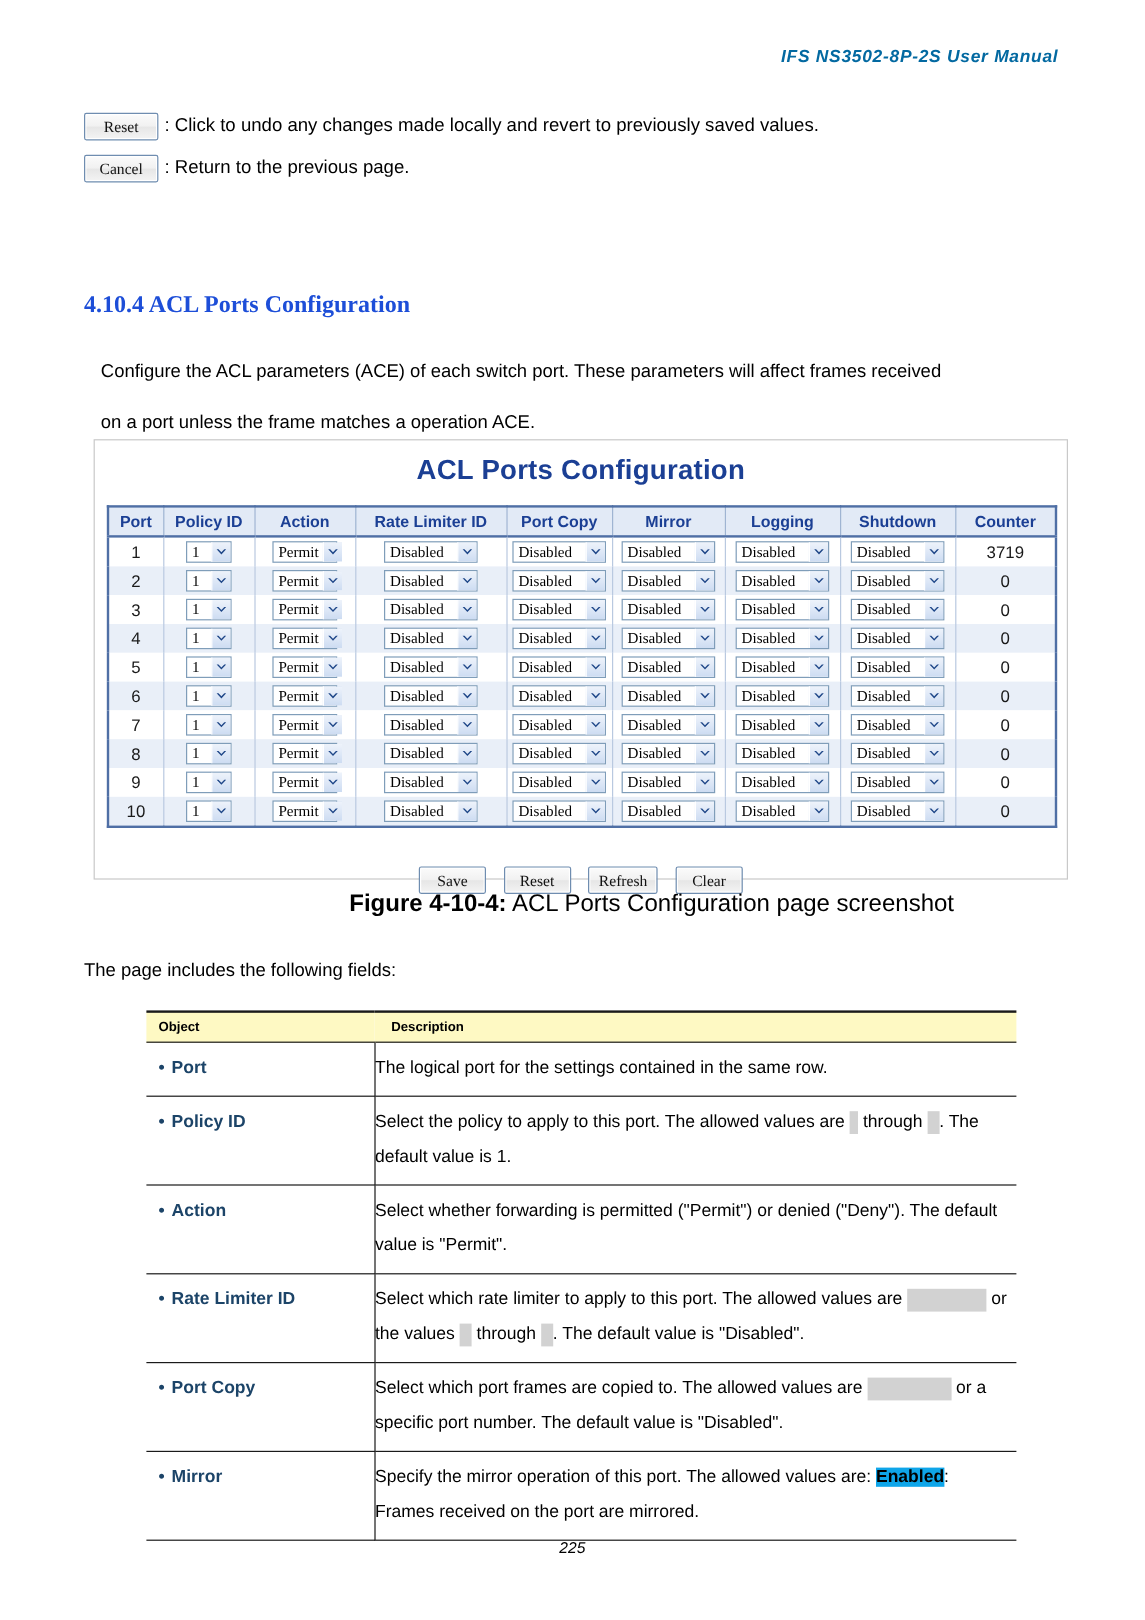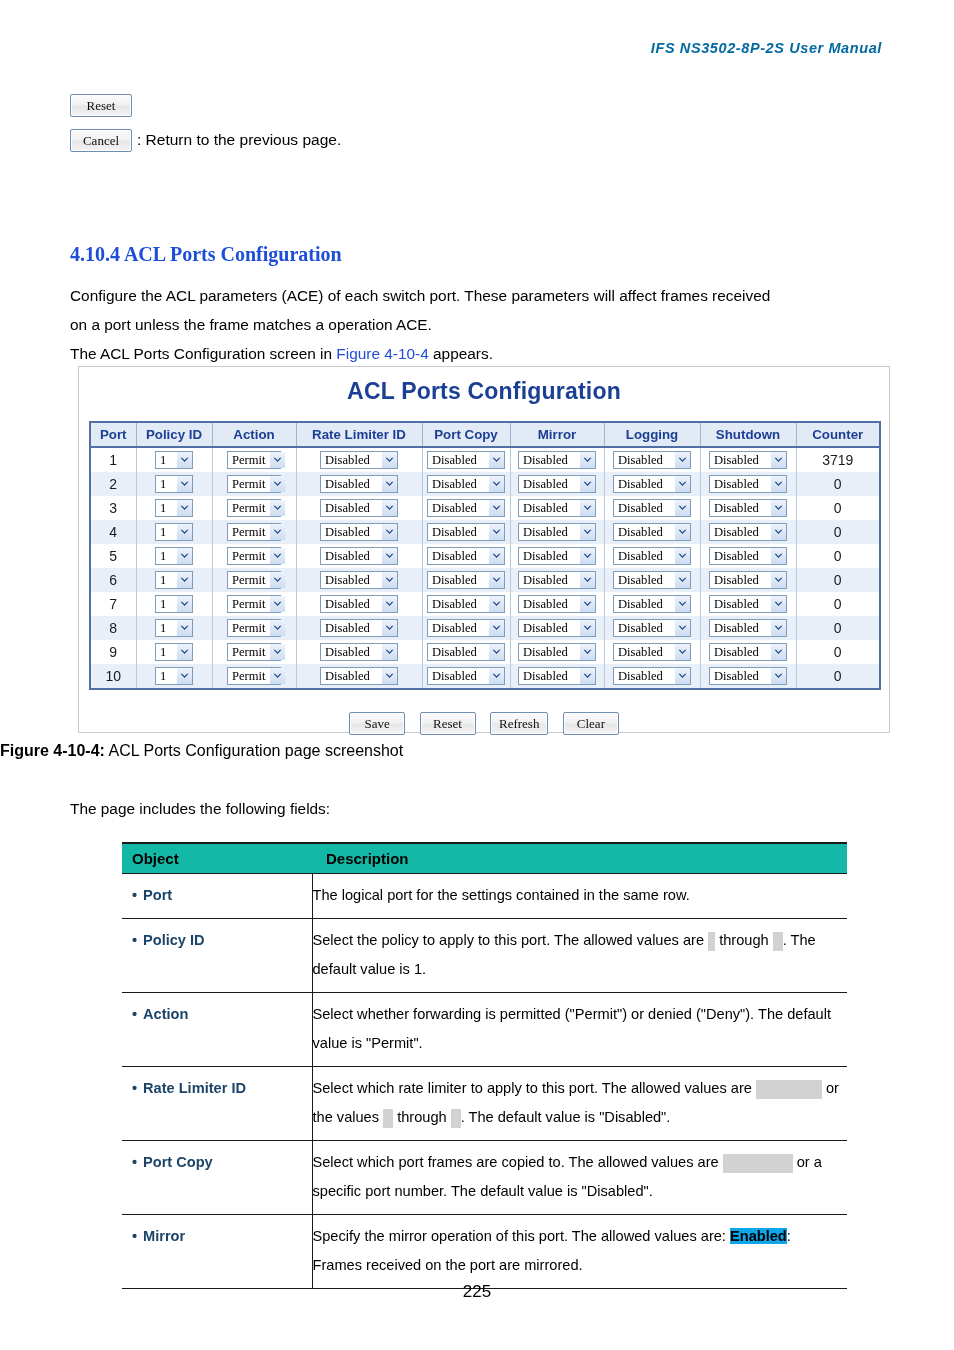--- a/index.html
+++ b/index.html
@@ -83,21 +83,21 @@
   }
   .body-text {
     position: absolute;
     top: 281px;
     left: 70px;
     width: 812px;
     font-size: 15.4px;
     line-height: 29px;
     color: #000;
   }
-  .body-text p { margin: 0; }
+  .body-text p { margin: 14px; }
   .figlink { color: #1e4fd6; }
 
   
   .figure-box {
     position: absolute;
     top: 366px;
     left: 78px;
     width: 812px;
     height: 367px;
     border: 1px solid #c9c9c9;
@@ -190,30 +190,30 @@
   }
   .sel .sel-arrow svg { display: block; }
   .sel-policy { width: 38px; }
   .sel-action { width: 54px; }
   .sel-wide   { width: 78px; }
 
   .ui-buttons {
     text-align: center;
     margin-top: 20px;
   }
-  .ui-buttons .win-btn { margin: 2px 5px; min-width: 56px; }
+  .ui-buttons .win-btn { margin: 12px 5px; min-width: 56px; }
 
   
   .fig-caption {
     position: absolute;
     top: 742px;
     left: 0;
     width: 795px;
-    text-align: left;
-    font-size: 16px;
+    text-align: right;
+    font-size: 20px;
     color: #000;
   }
   .fig-caption b { font-weight: bold; }
 
   
   .includes-line {
     position: absolute;
     top: 800px;
     left: 70px;
     font-size: 15.4px;
@@ -225,25 +225,25 @@
     position: absolute;
     top: 842px;
     left: 122px;
     width: 725px;
     border-collapse: collapse;
     table-layout: fixed;
   }
   .obj-table col.c1 { width: 190px; }
   .obj-table col.c2 { width: 535px; }
   .obj-table thead th {
-    background: #14b8a6;
+    background: #fef9c3;
     border-top: 2px solid #1a1a1a;
     border-bottom: 1px solid #1a1a1a;
     text-align: left;
-    font-size: 15px;
+    font-size: 11px;
     font-weight: bold;
     padding: 6px 8px 6px 10px;
     color: #000;
   }
   .obj-table thead th.c2h { padding-left: 14px; }
   .obj-table tbody td {
     border-bottom: 1px solid #1a1a1a;
     vertical-align: top;
     padding: 7px 8px 8px 10px;
     font-size: 14.6px;
@@ -279,34 +279,36 @@
     background: #0ea5e9;
   }
 
   
   .page-num {
     position: absolute;
     top: 1282px;
     left: 0;
     width: 954px;
     text-align: center;
-    font-size: 17px;
+    font-size: 13px;
     color: #000;
+    font-style: italic;
   }
 </style>
 </head>
 <body>
 
 <div class="page">
 
   <div class="doc-header">IFS  NS3502-8P-2S  User  Manual</div>
 
   <div class="btn-notes">
     <div class="btn-note-row">
       <span class="win-btn">Reset</span>
+      <span class="btn-note-text">: Click to undo any changes made locally and revert to previously saved values.</span>
     </div>
     <div class="btn-note-row">
       <span class="win-btn">Cancel</span>
       <span class="btn-note-text">: Return to the previous page.</span>
     </div>
   </div>
 
   <div class="sec-heading">4.10.4 ACL Ports Configuration</div>
 
   <div class="body-text">

